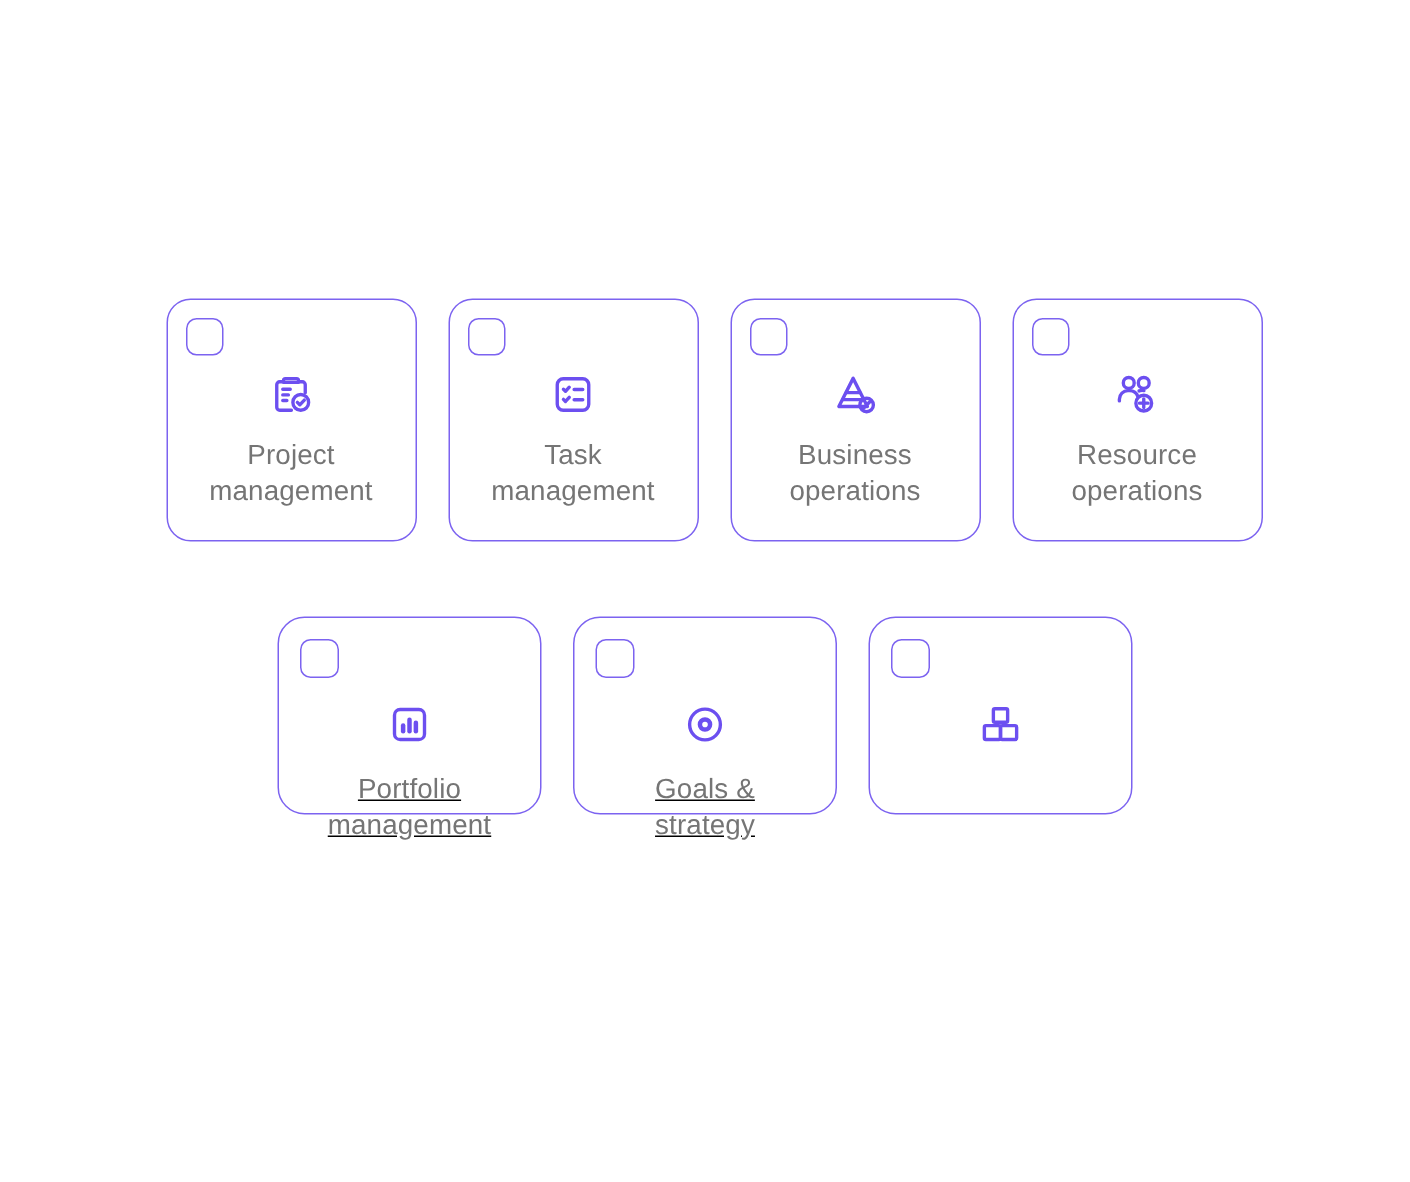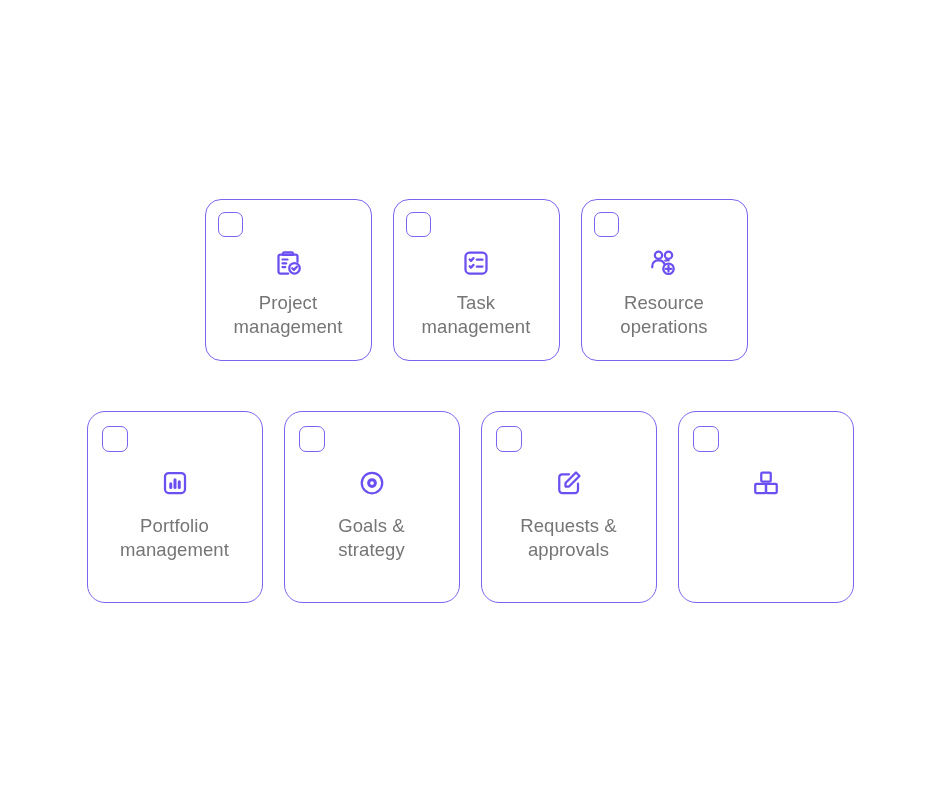--- a/index.html
+++ b/index.html
@@ -50,22 +50,23 @@
     background: #ffffff;
     display: flex;
     flex-direction: column;
     align-items: center;
     justify-content: flex-start;
     flex: 0 0 auto;
   }
 
   .card-row.row-two .tpl-card {
     width: 176px;
-    height: 192px;
+    height: 132px;
     border-radius: 18px;
+    text-decoration: underline;
   }
 
   .card-checkbox {
     position: absolute;
     left: 12px;
     top: 12px;
     width: 25px;
     height: 25px;
     box-sizing: border-box;
     border: 1.6px solid #7c63f0;
@@ -157,20 +158,33 @@
             <path d="M6.9 9.2l1.1 1.1 2-2.2"></path>
             <path d="M6.9 14.6l1.1 1.1 2-2.2"></path>
             <path d="M12.6 9.3h4.6M12.6 14.8h4.6"></path>
           </svg>
         </div>
         <div class="card-label">Task
 management</div>
       </div>
 
 
+      <div class="tpl-card">
+        <div class="card-checkbox"></div>
+        <div class="card-icon">
+          <svg viewBox="0 0 24 24">
+            <path d="M11 3.4L3.4 18.4h15.2L11 3.4z"></path>
+            <path d="M7.3 11h7.4M5.4 14.7h11.2"></path>
+            <circle cx="18.2" cy="17.6" r="3.6"></circle>
+            <path d="M16.5 19.3l3.4-3.4"></path>
+          </svg>
+        </div>
+        <div class="card-label">Business
+operations</div>
+      </div>
 
       <div class="tpl-card">
         <div class="card-checkbox"></div>
         <div class="card-icon">
           <svg viewBox="0 0 24 24">
             <circle cx="7.6" cy="5.8" r="2.9"></circle>
             <circle cx="15.6" cy="5.8" r="2.9"></circle>
             <path d="M2.6 15.4v-0.9a4.6 4.6 0 0 1 4.6-4.6h0.9a4.6 4.6 0 0 1 4.3 3"></path>
             <path d="M13.1 10.1a4.6 4.6 0 0 1 2.6-0.2"></path>
             <circle cx="15.6" cy="16.6" r="4.2"></circle>
@@ -204,31 +218,20 @@
         <div class="card-icon">
           <svg viewBox="0 0 24 24">
             <circle cx="12" cy="12" r="8.2"></circle>
             <circle cx="12" cy="12" r="2.7" stroke-width="2.4"></circle>
           </svg>
         </div>
         <div class="card-label">Goals &amp;
 strategy</div>
       </div>
 
-      <div class="tpl-card">
-        <div class="card-checkbox"></div>
-        <div class="card-icon">
-          <svg viewBox="0 0 24 24">
-            <path d="M19.2 12.4v5.2a2.4 2.4 0 0 1-2.4 2.4H6.6a2.4 2.4 0 0 1-2.4-2.4V7.4A2.4 2.4 0 0 1 6.6 5h5.4"></path>
-            <path d="M17.6 3.6l2.8 2.8-8.4 8.4h-2.8v-2.8l8.4-8.4z"></path>
-          </svg>
-        </div>
-        <div class="card-label">Requests &amp;
-approvals</div>
-      </div>
 
       <div class="tpl-card">
         <div class="card-checkbox"></div>
         <div class="card-icon">
           <svg viewBox="0 0 24 24">
             <rect x="8.2" y="3.6" width="7.6" height="7.2" rx="0.8"></rect>
             <rect x="3.4" y="12.6" width="8.5" height="7.4" rx="0.8"></rect>
             <rect x="12.1" y="12.6" width="8.5" height="7.4" rx="0.8"></rect>
           </svg>
         </div>

